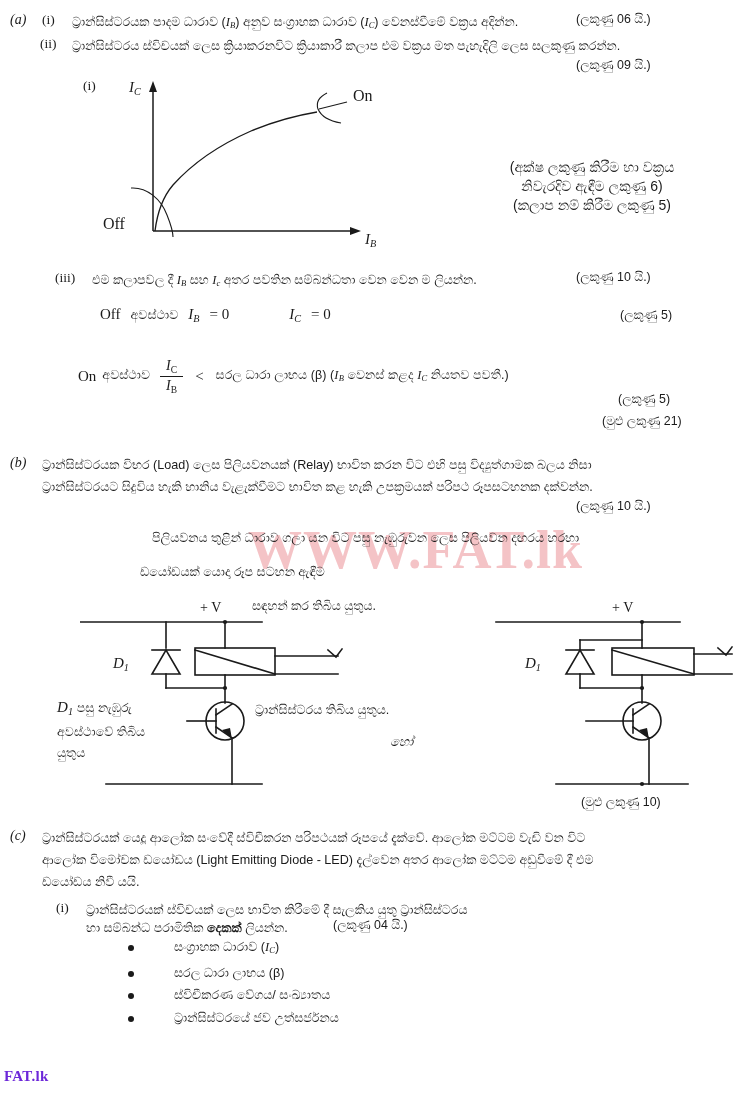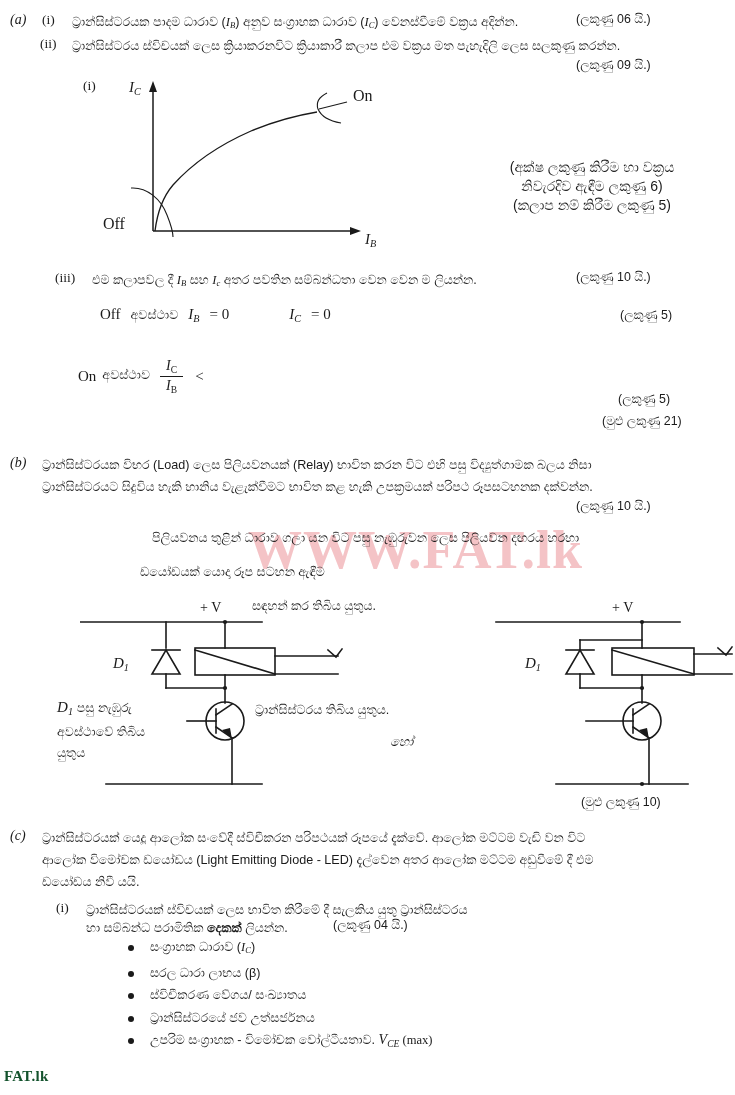--- a/index.html
+++ b/index.html
@@ -39,26 +39,26 @@
     font-family:"Liberation Serif","DejaVu Serif",serif;
     font-size:54px;font-weight:bold;letter-spacing:1px;
     color:#f3b9bd;opacity:.85;pointer-events:none;user-select:none;
     white-space:nowrap;
   }
 
   
   .footer{
     position:absolute;left:4px;top:1068px;
     font-family:"Liberation Serif","DejaVu Serif",serif;
-    font-size:15px;font-weight:bold;color:#14532d;letter-spacing:.3px;
+    font-size:15px;font-weight:bold;color:#6d28d9;letter-spacing:.3px;
   }
 
   
   .bullets{position:absolute;left:128px;top:938px;}
-  .blt{display:flex;align-items:flex-start;margin-bottom:4.5px;}
+  .blt{display:flex;align-items:flex-start;margin-bottom:4.5px;gap:24px;}
   .blt .dot{
     width:6px;height:6px;border-radius:50%;background:#1a1a1a;
     margin-top:7px;margin-right:16px;flex:0 0 auto;
   }
   .blt .txt{font-family:"Liberation Sans","DejaVu Sans",sans-serif;font-size:12.6px;line-height:18px;}
 
   
   .frac{display:inline-block;text-align:center;vertical-align:middle;font-family:"Liberation Serif",serif;font-size:14px;}
   .frac .num{display:block;padding:0 6px 1px 6px;}
   .frac .den{display:block;border-top:1.4px solid #1a1a1a;padding:1px 6px 0 6px;}
@@ -128,20 +128,21 @@
   <div class="marks" style="left:620px;top:308px;">(ලකුණු 5)</div>
 
   <div class="abs nw" style="left:78px;top:358px;display:flex;align-items:center;">
     <span class="ser" style="font-size:15px;">On</span>
     <span class="si" style="margin:0 10px 0 6px;">අවස්ථාව</span>
     <span class="frac">
       <span class="num"><span class="it">I</span><sub>C</sub></span>
       <span class="den"><span class="it">I</span><sub>B</sub></span>
     </span>
     <span class="mathser" style="margin:0 12px;">&lt;</span>
+    <span class="si"><span>සරල ධාරා ලාභය (β) (</span><span class="ser it"><span>I</span><sub>B</sub></span><span> වෙනස් කළද </span><span class="ser it"><span>I</span><sub>C</sub></span><span> නියතව පවතී.)</span></span>
   </div>
   <div class="marks" style="left:618px;top:392px;">(ලකුණු 5)</div>
   <div class="marks" style="left:602px;top:414px;">(මුළු ලකුණු 21)</div>
 
   <div class="q-label" style="left:10px;top:455px;">(b)</div>
   <div class="body-txt nw" style="left:42px;top:455px;">ට්‍රාන්සිස්ටරයක විභර (Load) ලෙස පිලියවනයක් (Relay) භාවිත කරන විට එහි පසු විද්‍යුත්ගාමක බලය නිසා</div>
   <div class="body-txt nw" style="left:42px;top:477px;">ට්‍රාන්සිස්ටරයට සිදුවිය හැකි හානිය වැළැක්වීමට භාවිත කළ හැකි උපක්‍රමයක් පරිපථ රූපසටහනක දක්වන්න.</div>
   <div class="marks" style="left:576px;top:499px;">(ලකුණු 10 යි.)</div>
 
   <div class="body-txt nw" style="left:152px;top:528px;">පිලියවනය තුළින් ධාරාව ගලා යන විට පසු නැඹුරුවන ලෙස පිලියවන දඟරය හරහා</div>
@@ -264,22 +265,18 @@
       <span class="txt">සරල ධාරා ලාභය (β)</span>
     </div>
     <div class="blt">
       <span class="dot"></span>
       <span class="txt">ස්විචීකරණ වේගය/ සංඛ්‍යාතය</span>
     </div>
     <div class="blt">
       <span class="dot"></span>
       <span class="txt">ට්‍රාන්සිස්ටරයේ ජව උත්සර්ජනය</span>
     </div>
-    <div class="blt">
-      <span class="dot"></span>
-      <span class="txt"><span>උපරිම සංග්‍රාහක - විමෝචක වෝල්ටීයතාව. </span><span class="ser it" style="font-size:14px;"><span>V</span><sub>CE</sub></span><span class="ser"> (max)</span></span>
-    </div>
   </div>
 
 
   <div class="footer">FAT.lk</div>
 
 </div>
 
 </body></html>

